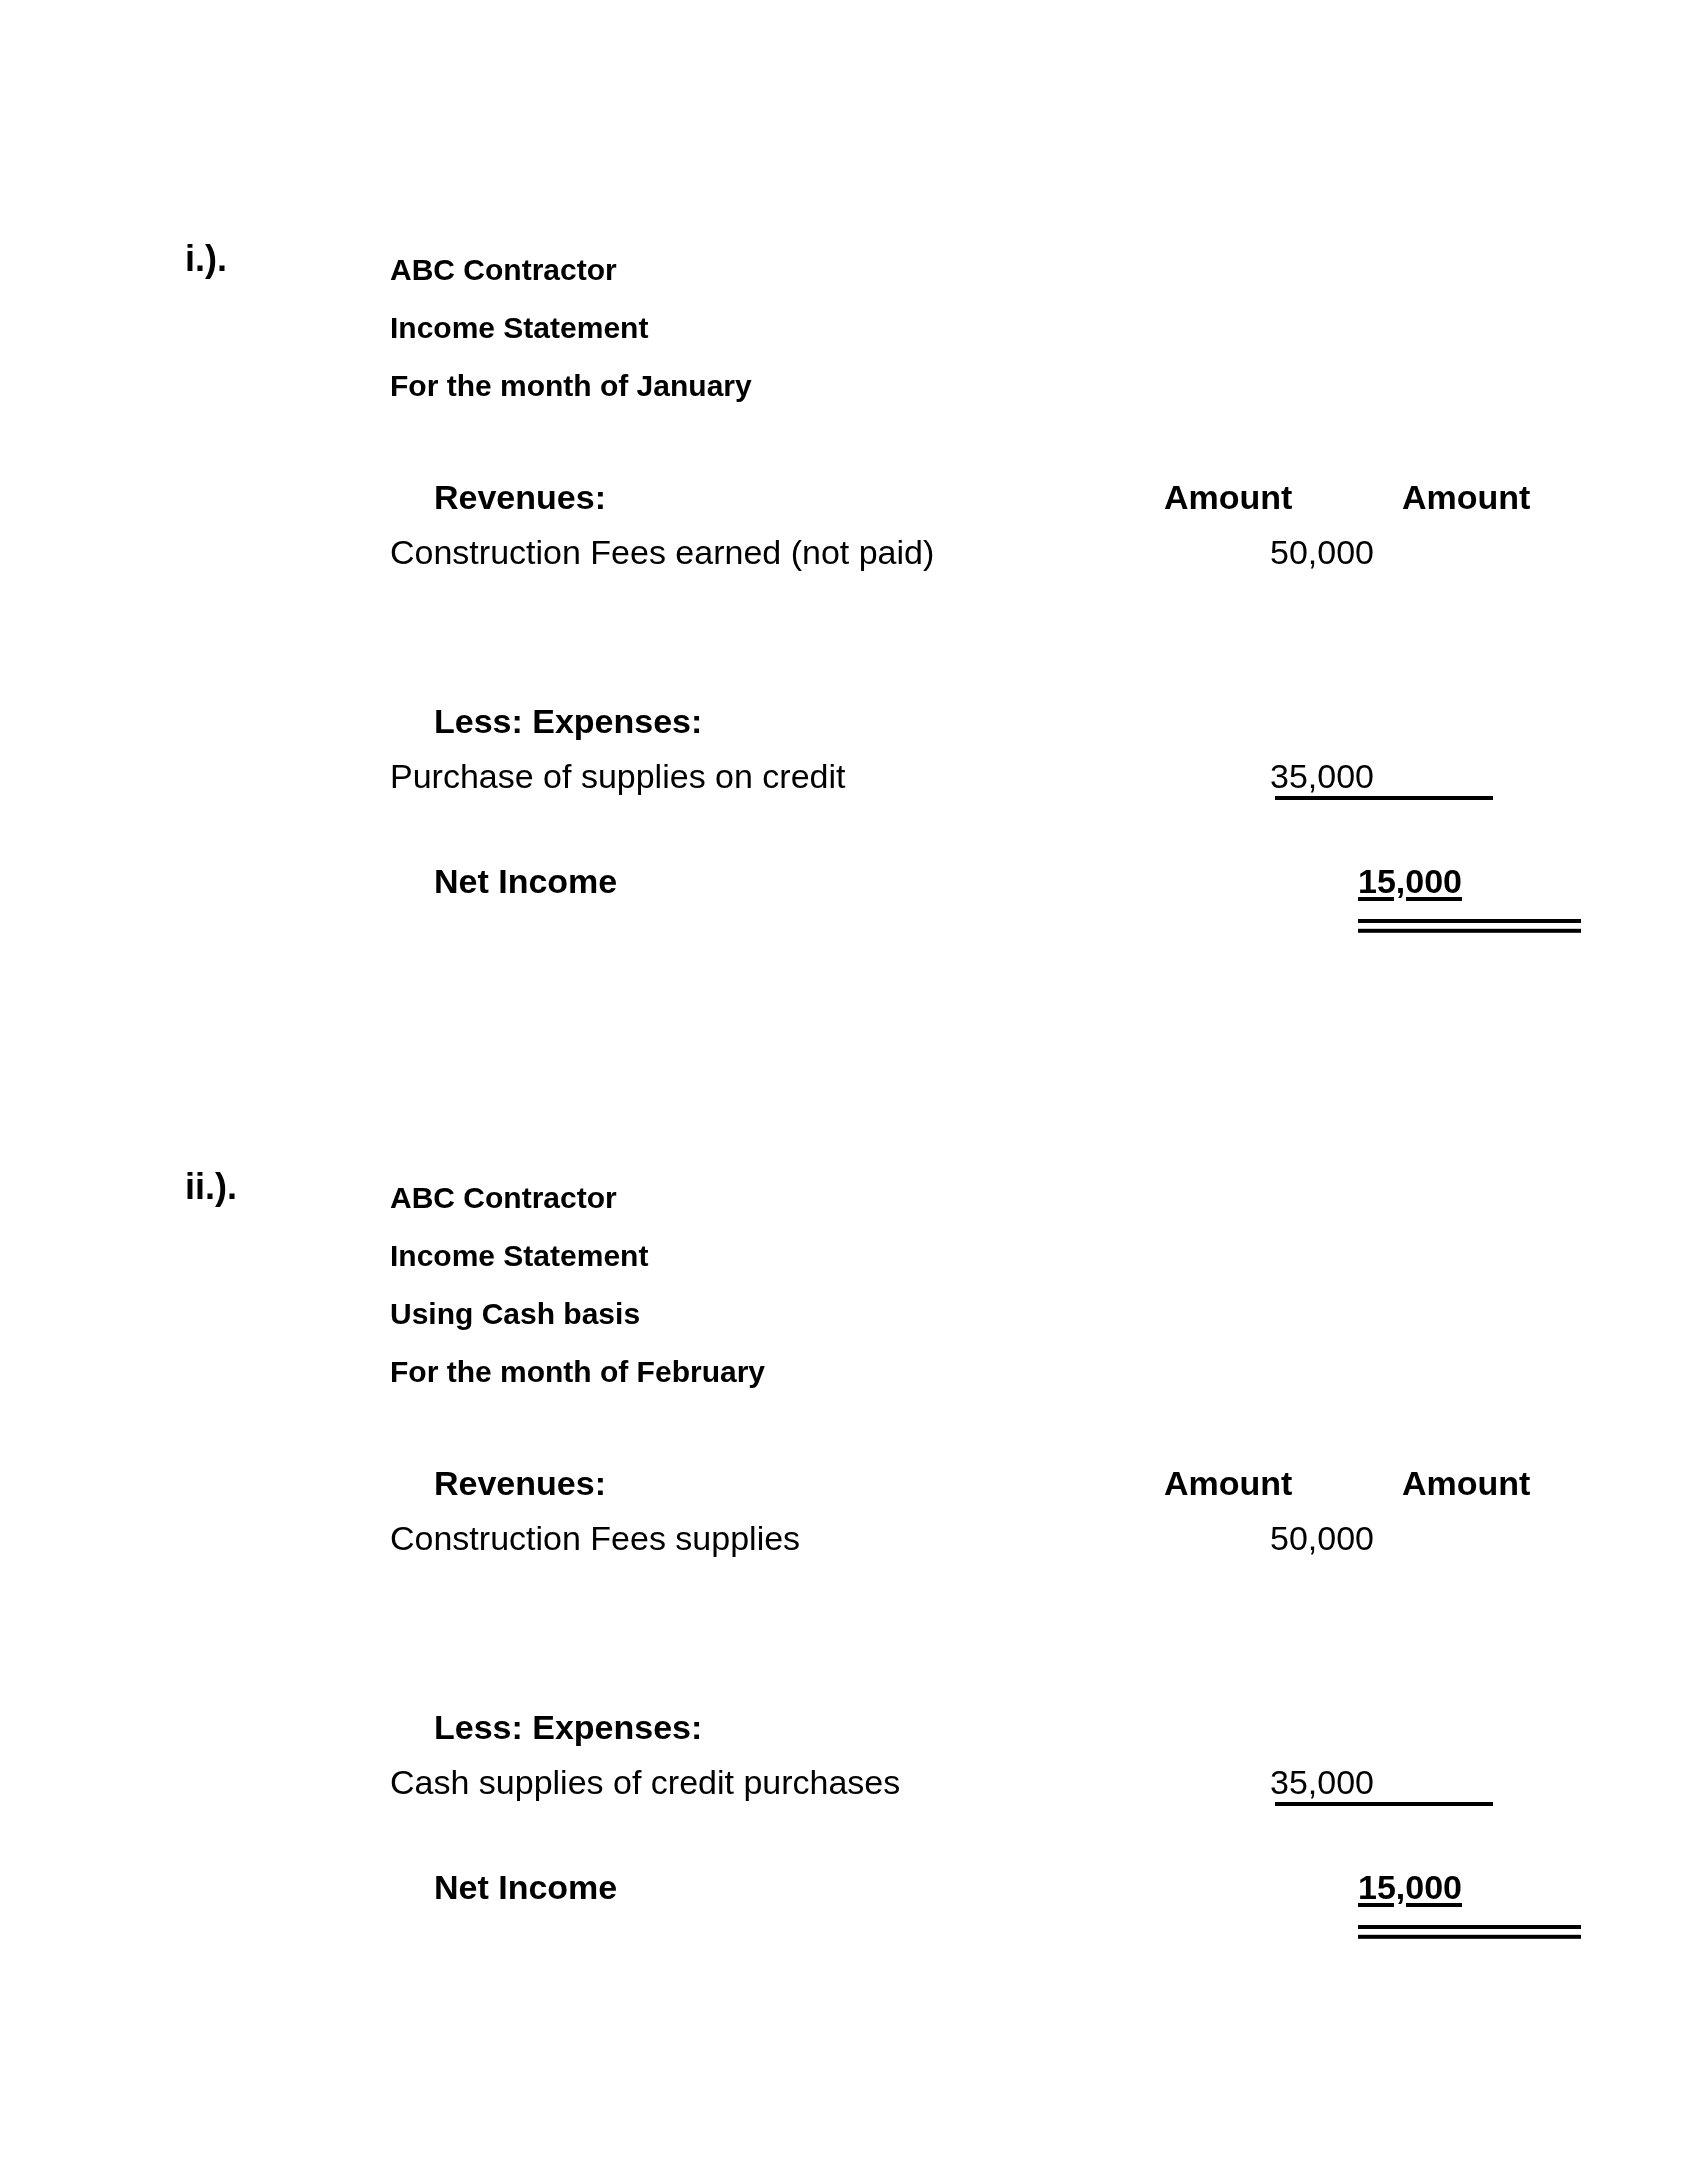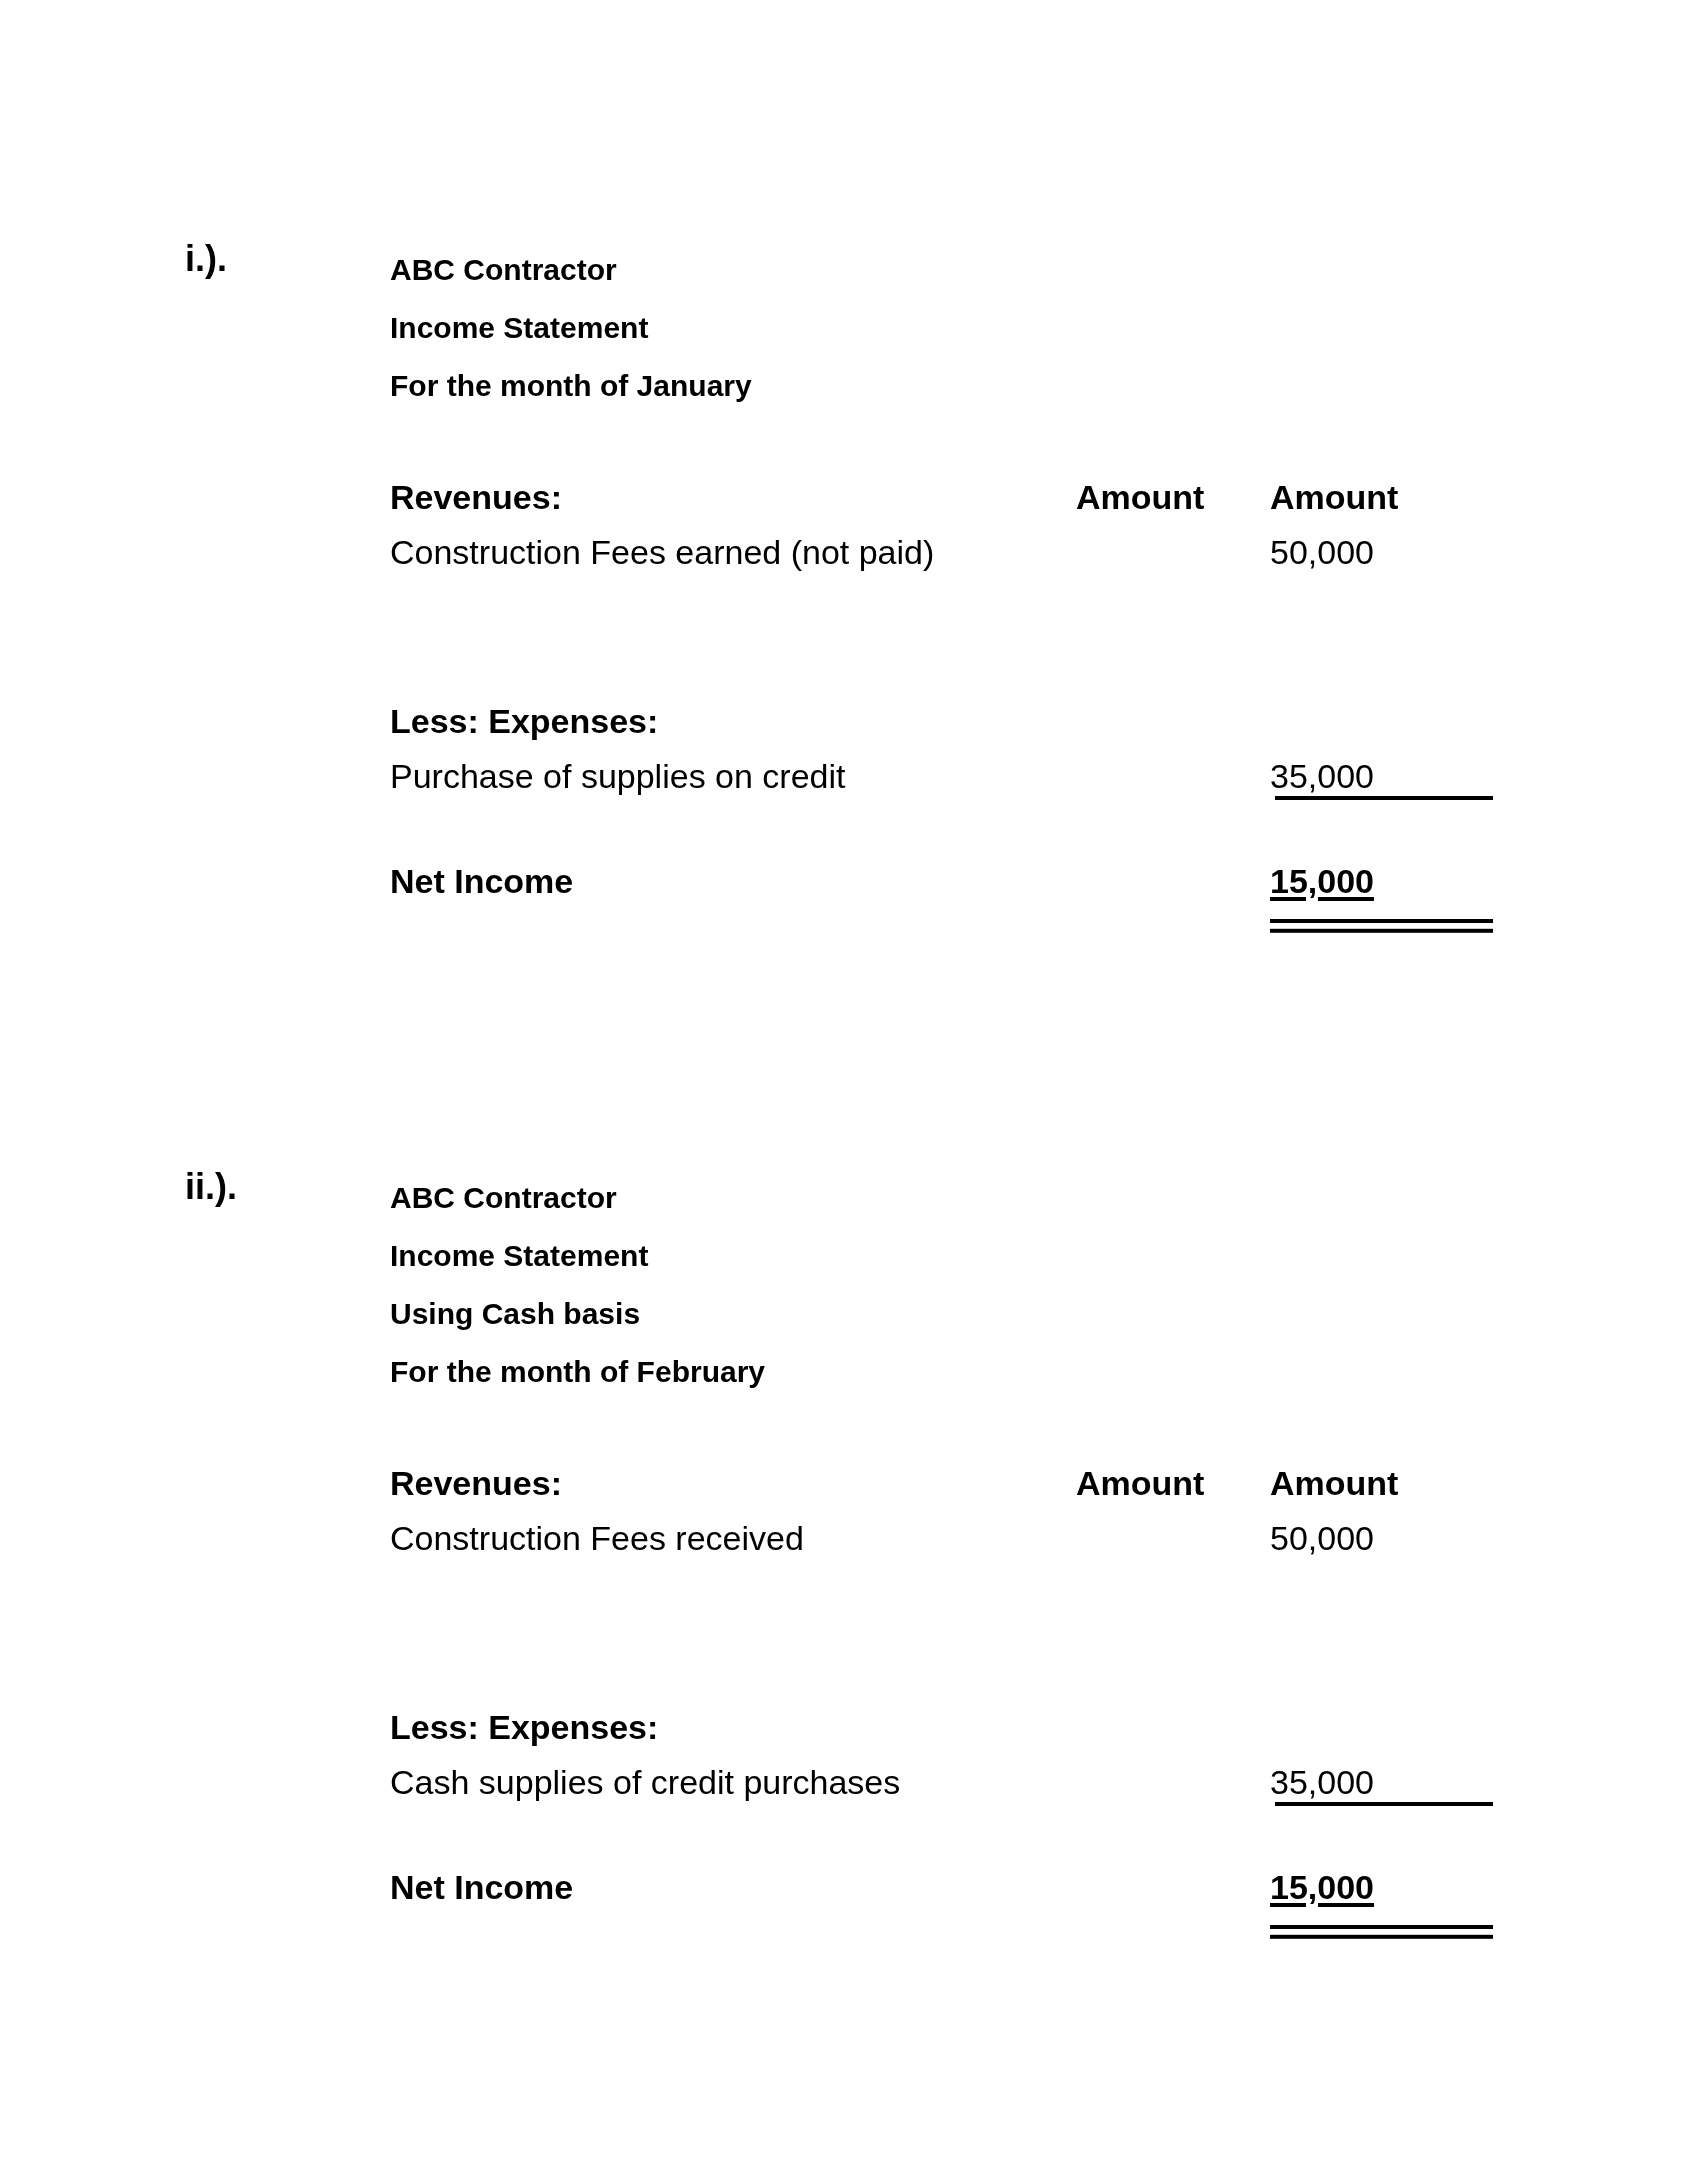--- a/index.html
+++ b/index.html
@@ -69,21 +69,21 @@
     flex: 0 0 686px;
     font-size: 34px;
   }
   .row .col-a,
   .row .col-b {
     font-size: 34px;
   }
   .row .col-a { flex: 0 0 194px; }
   .row .col-b { flex: 0 0 223px; }
 
-  .bold { font-weight: bold; }
+  .bold { font-weight: bold; margin-left: 44px; }
 
   
   .underline-single {
     position: relative;
   }
   .underline-single::after {
     content: "";
     position: absolute;
     left: 5.3px;
     right: 0;
@@ -175,21 +175,21 @@
 
       <div class="gap-sm"></div>
 
       <div class="row">
         <div class="label bold">Revenues:</div>
         <div class="col-a bold">Amount</div>
         <div class="col-b bold">Amount</div>
       </div>
 
       <div class="row">
-        <div class="label">Construction Fees received</div>
+        <div class="label">Construction Fees supplies</div>
         <div class="col-a"></div>
         <div class="col-b">50,000</div>
       </div>
 
       <div class="gap-lg"></div>
 
       <div class="row">
         <div class="label bold">Less: Expenses:</div>
         <div class="col-a"></div>
         <div class="col-b"></div>

